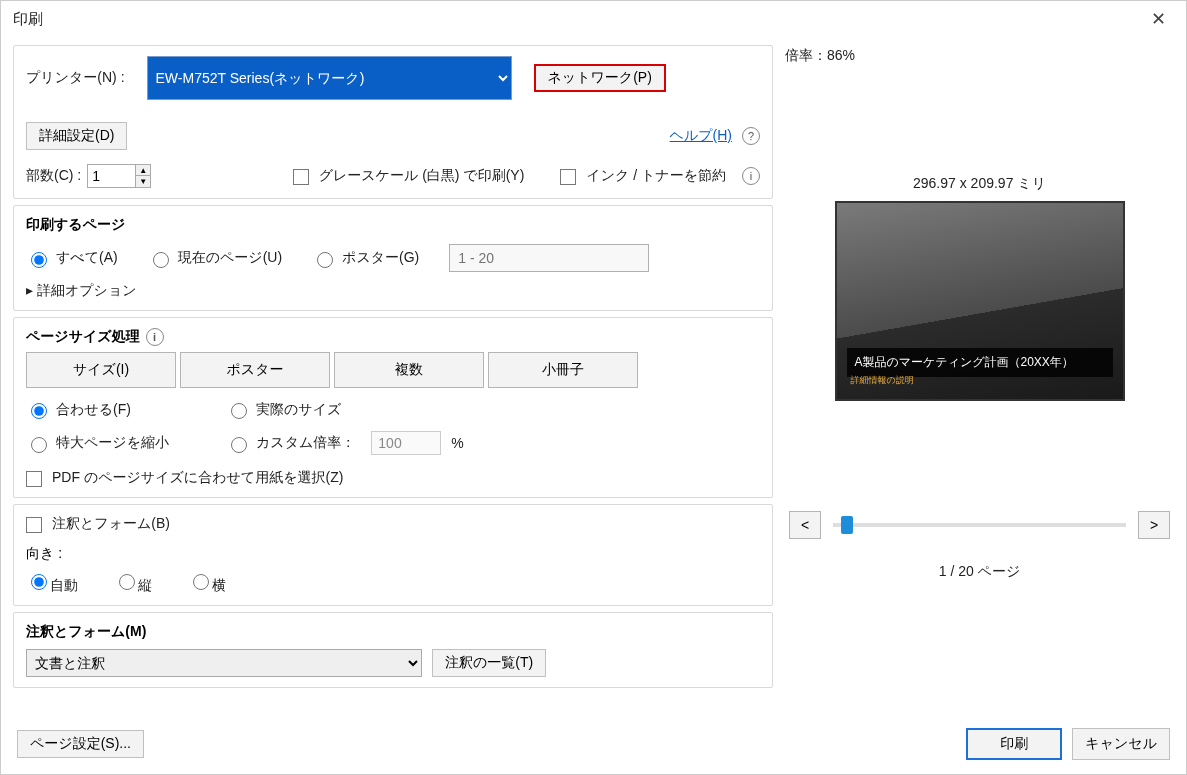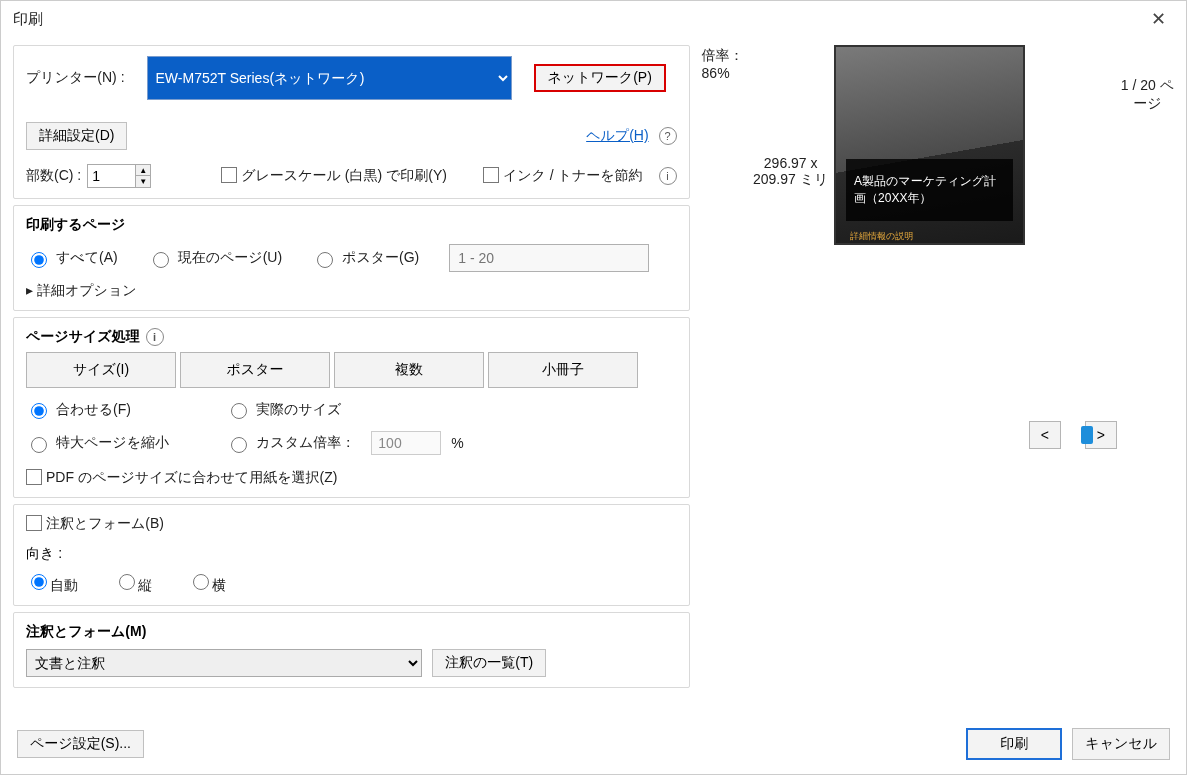--- a/index.html
+++ b/index.html
@@ -2,21 +2,21 @@
 <html><head>
 <meta charset="utf-8">
 <style>
 * { box-sizing: border-box; font-family: "Yu Gothic UI", "Meiryo", sans-serif; font-size: 14px; }
 body { margin: 0; background: #fff; width: 1187px; height: 775px; border: 1px solid #ccc; position: relative; }
 .titlebar { height: 36px; display: flex; align-items: center; justify-content: space-between; padding: 0 12px; }
 .titlebar .title { font-size: 15px; color: #222; }
 .titlebar .close { font-size: 18px; color: #444; cursor: pointer; padding: 4px 8px; }
 .content { display: flex; padding: 8px 12px 0 12px; gap: 12px; height: calc(100% - 36px - 60px); }
 .leftcol { width: 760px; display: flex; flex-direction: column; gap: 6px; }
-.rightcol { flex: 1; display: flex; }
+.rightcol { flex: 1; display: flex; flex-direction: column; }
 .section { border: 1px solid #d9d9d9; border-radius: 2px; padding: 10px 12px; background: #fff; }
 .toprow { display: flex; align-items: center; gap: 22px; flex-wrap: wrap; }
 label { color: #222; }
 select.printer { width: 365px; height: 44px; background: #0a5fc7; color: #fff; border: 1px solid #7a9ccd; padding: 0 4px; }
 select.printer option { background:#fff; color:#000; }
 .btn { height: 28px; padding: 0 12px; background: #f3f3f3; border: 1px solid #c0c0c0; cursor: pointer; display:inline-flex; align-items:center; justify-content:center; }
 .btn.highlight { border: 2px solid #d80000; }
 .btn.primary { border: 2px solid #1e6fd8; height: 32px; min-width: 96px; }
 .link { color: #0a5fc7; text-decoration: underline; cursor: pointer; }
 .copiesrow { display: flex; align-items: center; gap: 6px; margin-top: 14px; }
@@ -32,34 +32,34 @@
 .radiorow label { display: flex; align-items: center; gap: 6px; }
 input[type=radio] { width: 16px; height: 16px; }
 .rangeinput { width: 200px; height: 28px; border: 1px solid #b0b0b0; background:#f8f8f8; color:#888; padding:0 8px; }
 .disclosure { margin-top: 10px; color: #222; cursor: pointer; }
 .tabrow { display: flex; gap: 4px; margin-bottom: 12px; margin-top:6px; }
 .tab { flex: none; width: 150px; height: 36px; border: 1px solid #b5b5b5; background:#f3f3f3; display:flex; align-items:center; justify-content:center; cursor:pointer; }
 .subtitle { font-weight: bold; display:flex; align-items:center; gap:6px; }
 .grid-radios { display: grid; grid-template-columns: 200px 1fr; row-gap: 12px; margin-top:8px; }
 .grid-radios label { display:flex; align-items:center; gap:6px; }
 .scaleinput { width: 70px; height: 24px; border:1px solid #ccc; background:#fafafa; color:#888; padding:0 6px; margin-left:10px; }
-.checklabel { display:flex; align-items:flex-start; margin-top:8px; }
+.checklabel { display:flex; align-items:flex-end; gap:6px; margin-top:8px; }
 .orientrow { display:flex; align-items:center; gap:36px; margin-top:8px; }
 .formsel { width: 396px; height: 28px; border:1px solid #aaa; padding:0 4px; }
 .footer { position: absolute; bottom: 0; left: 0; right: 0; height: 60px; padding: 10px 16px; display:flex; align-items:center; justify-content:space-between; }
 .footer .right-btns { display:flex; gap:10px; }
 .preview-size { text-align: center; margin-top: 110px; margin-bottom: 8px; color:#222; }
 .preview-box { width: 290px; height: 200px; border: 2px solid #333; margin: 0 auto; background: linear-gradient(170deg,#7a7a7a 0%,#4b4b4b 55%, #2b2b2b 55%, #1a1a1a 100%); position:relative; }
-.preview-title { position:absolute; bottom:22px; left:10px; right:10px; background:rgba(0,0,0,0.8); color:#fff; font-size:12px; padding:14px 8px; }
-.preview-sub { position:absolute; bottom:0; left:14px; color:#e6a93c; font-size:9px; }
+.preview-title { position:absolute; bottom:22px; left:10px; right:10px; background:rgba(0,0,0,0.8); color:#fff; font-size:12px; padding:6px 8px; }
+.preview-sub { position:absolute; bottom:12px; left:14px; color:#e6a93c; font-size:9px; }
 .navrow { display:flex; align-items:center; justify-content:space-between; margin-top: 110px; padding:0 4px; }
 .navbtn { width: 32px; height: 28px; border:1px solid #b5b5b5; background:#f3f3f3; display:flex; align-items:center; justify-content:center; cursor:pointer; }
 .slider { flex:1; margin:0 12px; position:relative; height:4px; background:#dedede; }
 .slider-thumb { position:absolute; left:8px; top:-7px; width:12px; height:18px; background:#1e8edb; border-radius:2px; }
-.pagecount { text-align:center; margin-top:32px; color:#222; }
+.pagecount { text-align:center; margin-top:24px; color:#222; }
 .scale-label { color:#222; margin-top:2px; }
 </style>
 </head>
 <body>
 
 <div class="titlebar">
   <span class="title">印刷</span>
   <span class="close">✕</span>
 </div>
 

